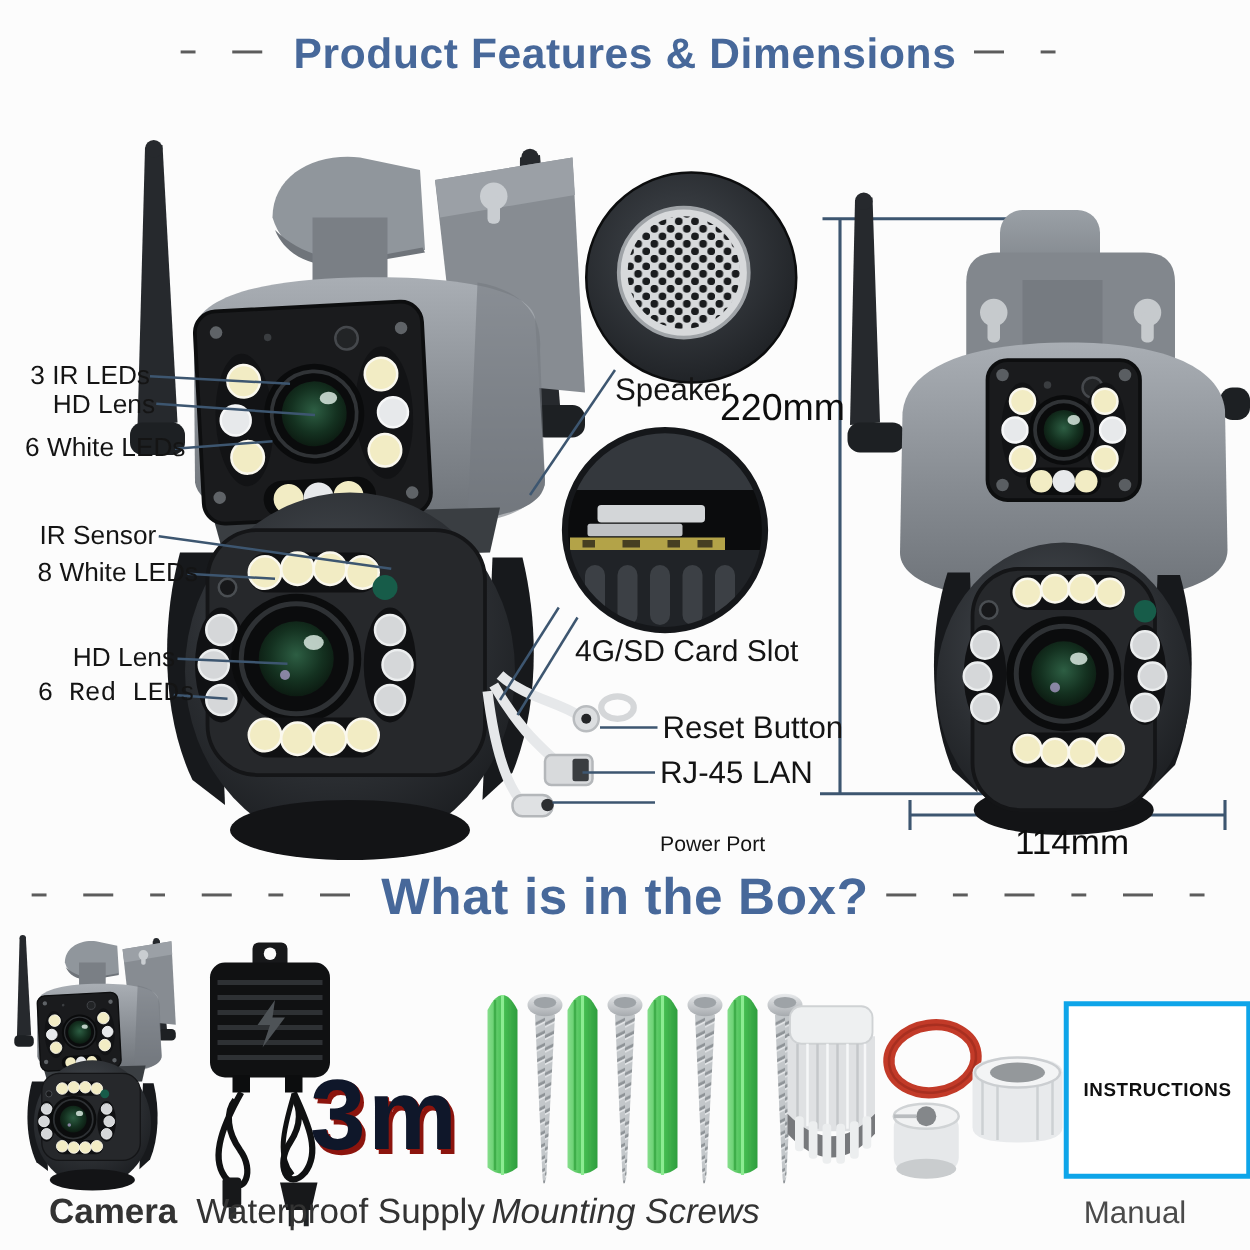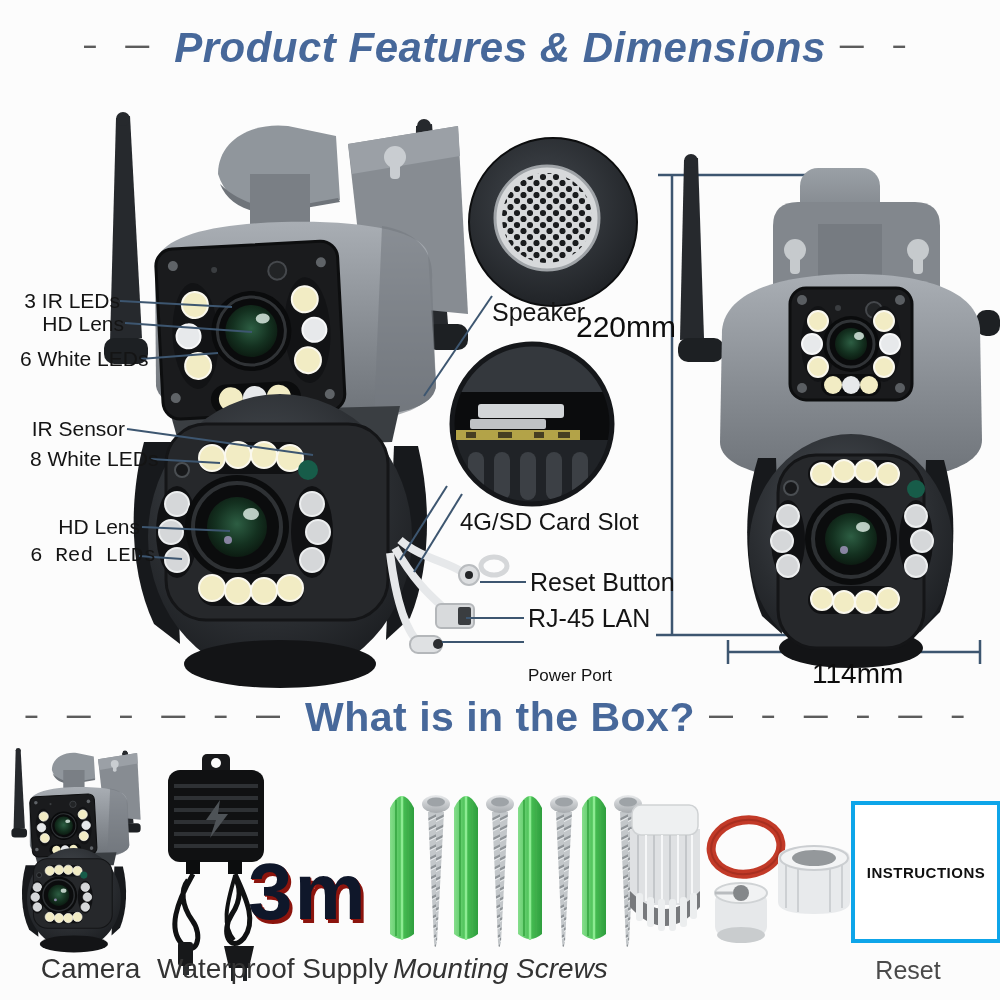--- a/index.html
+++ b/index.html
@@ -4,21 +4,21 @@
 <style>
   html,body { margin:0; padding:0; background:#ffffff; }
   .stage {
     position:relative; width:1000px; height:1000px;
     background:#fcfcfc; overflow:hidden;
     font-family:"Liberation Sans", sans-serif;
   }
   .art { position:absolute; left:0; top:0; }
   .title-row { position:absolute; left:0; right:0; display:flex; align-items:center; justify-content:center; gap:14px; z-index:5; }
   .main-title { margin:0; color:#47689a; font-weight:bold; letter-spacing:0.5px; white-space:nowrap; }
-  .t1 { font-size:42px;font-style:italic; }
+  .t1 { font-size:34px; }
   .t2 { font-size:41px; }
   .dash { color:#5c5c5c; font-weight:bold; letter-spacing:11px; white-space:nowrap; font-size:24px; transform:translateY(-3px); }
   .lbl { position:absolute; color:#141414; white-space:nowrap; z-index:6; }
   .rt { text-align:right; }
   .co  { font-size:21px; }
   .mid { font-size:23px; }
   .dim { font-size:30px; color:#0d0d0d; }
   .itemlbl { position:absolute; font-size:28px; color:#333333; text-align:center; z-index:6; font-weight:normal; }
   .cable3m {
     position:absolute; left:248px; top:846px; z-index:6;
@@ -413,18 +413,18 @@
     <h2 class="main-title t2">What is in the Box?</h2>
     <span class="dash">— – — – — –</span>
   </div>
 
   <span class="cable3m">3m</span>
 
   <div class="manualbox">
     <span>INSTRUCTIONS</span>
   </div>
 
-  <span class="itemlbl" style="left:18px;  top:953px; width:145px;">Camera</span>
+  <span class="itemlbl" style="left:18px;  top:953px; width:145px;font-weight:bold;">Camera</span>
   <span class="itemlbl" style="left:155px; top:953px; width:235px;">Waterproof Supply</span>
   <span class="itemlbl" style="left:393px; top:953px; width:215px;font-style:italic;">Mounting Screws</span>
-  <span class="itemlbl" style="left:853px; top:956px; width:110px; font-size:25px; color:#4a4a4a;">Reset</span>
+  <span class="itemlbl" style="left:853px; top:956px; width:110px; font-size:25px; color:#4a4a4a;">Manual</span>
 
 </div>
 
 </body></html>

